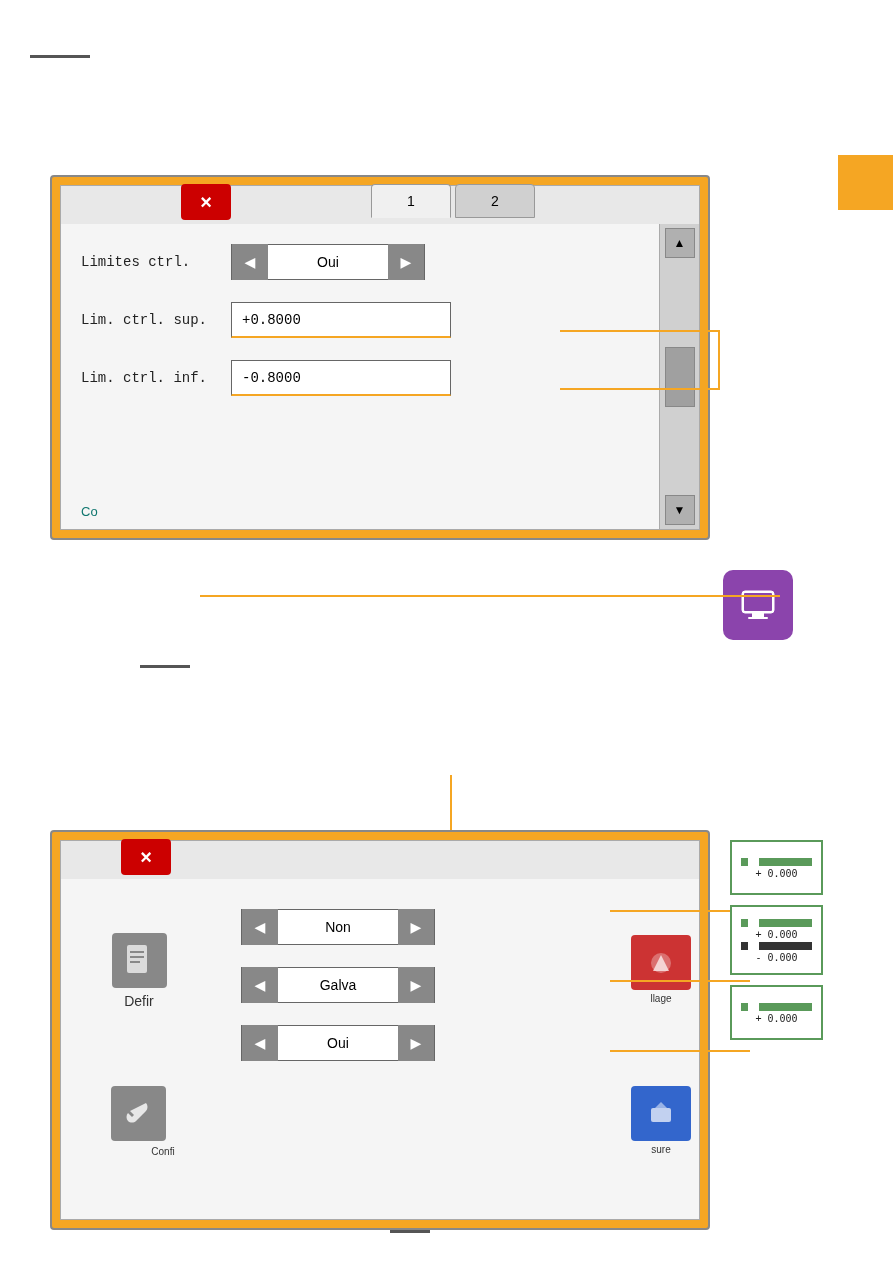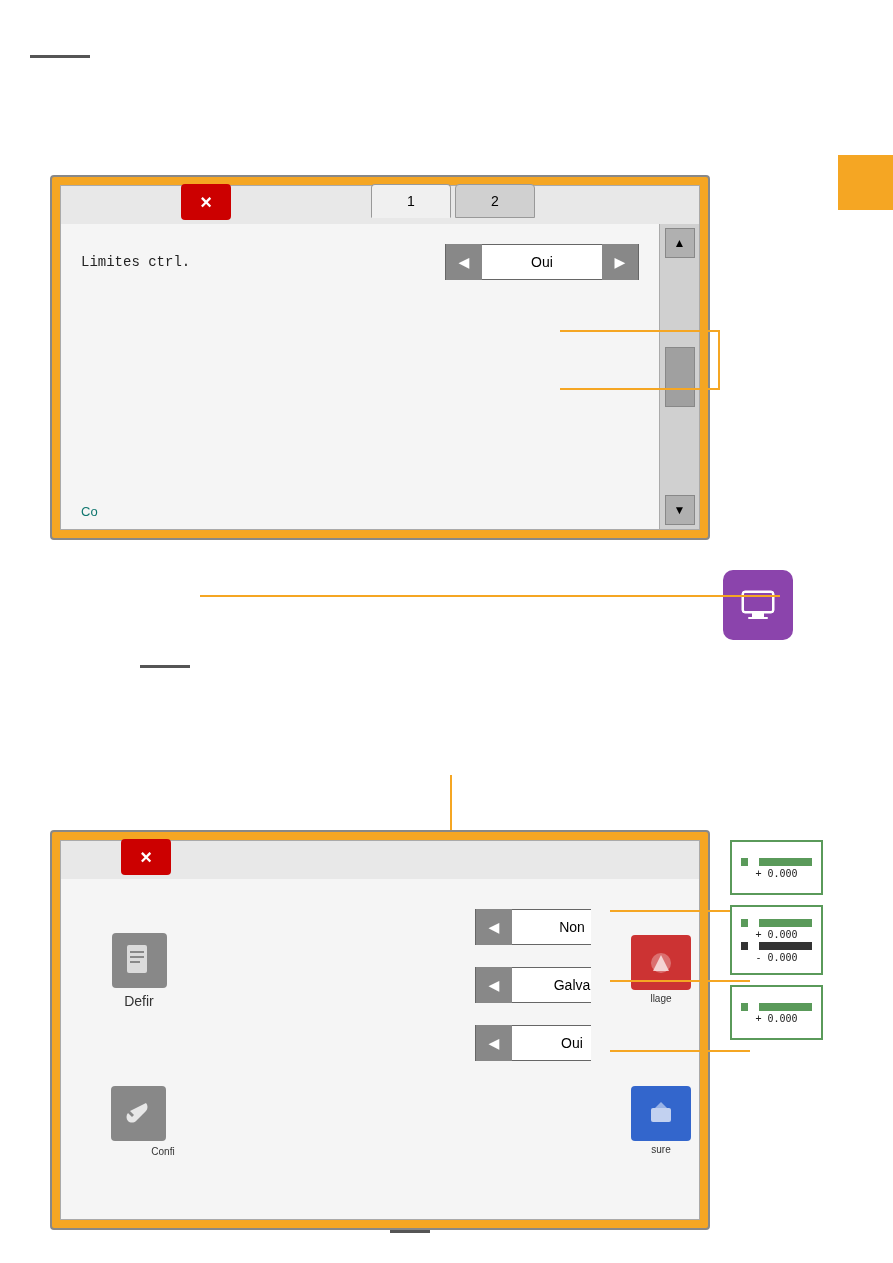--- a/index.html
+++ b/index.html
@@ -144,22 +144,20 @@
       height: 60px;
       background: #a0a0a0;
       border: 1px solid #888;
     }
 
     
     .form-row {
       display: flex;
       align-items: center;
       margin-bottom: 22px;
-      gap: 16px;
-      justify-content: space-between;
     }
     .form-label {
       font-size: 14px;
       color: #222;
       min-width: 150px;
       font-family: 'Courier New', monospace;
     }
 
     
     .selector {
@@ -375,21 +373,29 @@
 
         <div class="form-row">
           <span class="form-label">Limites ctrl.</span>
           <div class="selector">
             <div class="selector-arrow">◀</div>
             <span class="selector-value">Oui</span>
             <div class="selector-arrow">▶</div>
           </div>
         </div>
 
-
+        <div class="form-row">
+          <span class="form-label">Lim. ctrl. sup.</span>
+          <input class="form-input form-input-underline" type="text" readonly="" value="+0.8000" style="">
+        </div>
+
+        <div class="form-row">
+          <span class="form-label">Lim. ctrl. inf.</span>
+          <input class="form-input form-input-underline" type="text" readonly="" value="-0.8000" style="">
+        </div>
 
         <div style="position:absolute; bottom:10px; left:20px; font-size:13px; color:#0f766e;">Co</div>
       </div>
 
       <div class="dialog1-scrollbar">
         <div class="scroll-arrow">▲</div>
         <div class="scroll-thumb"></div>
         <div class="scroll-arrow">▼</div>
       </div>
 

